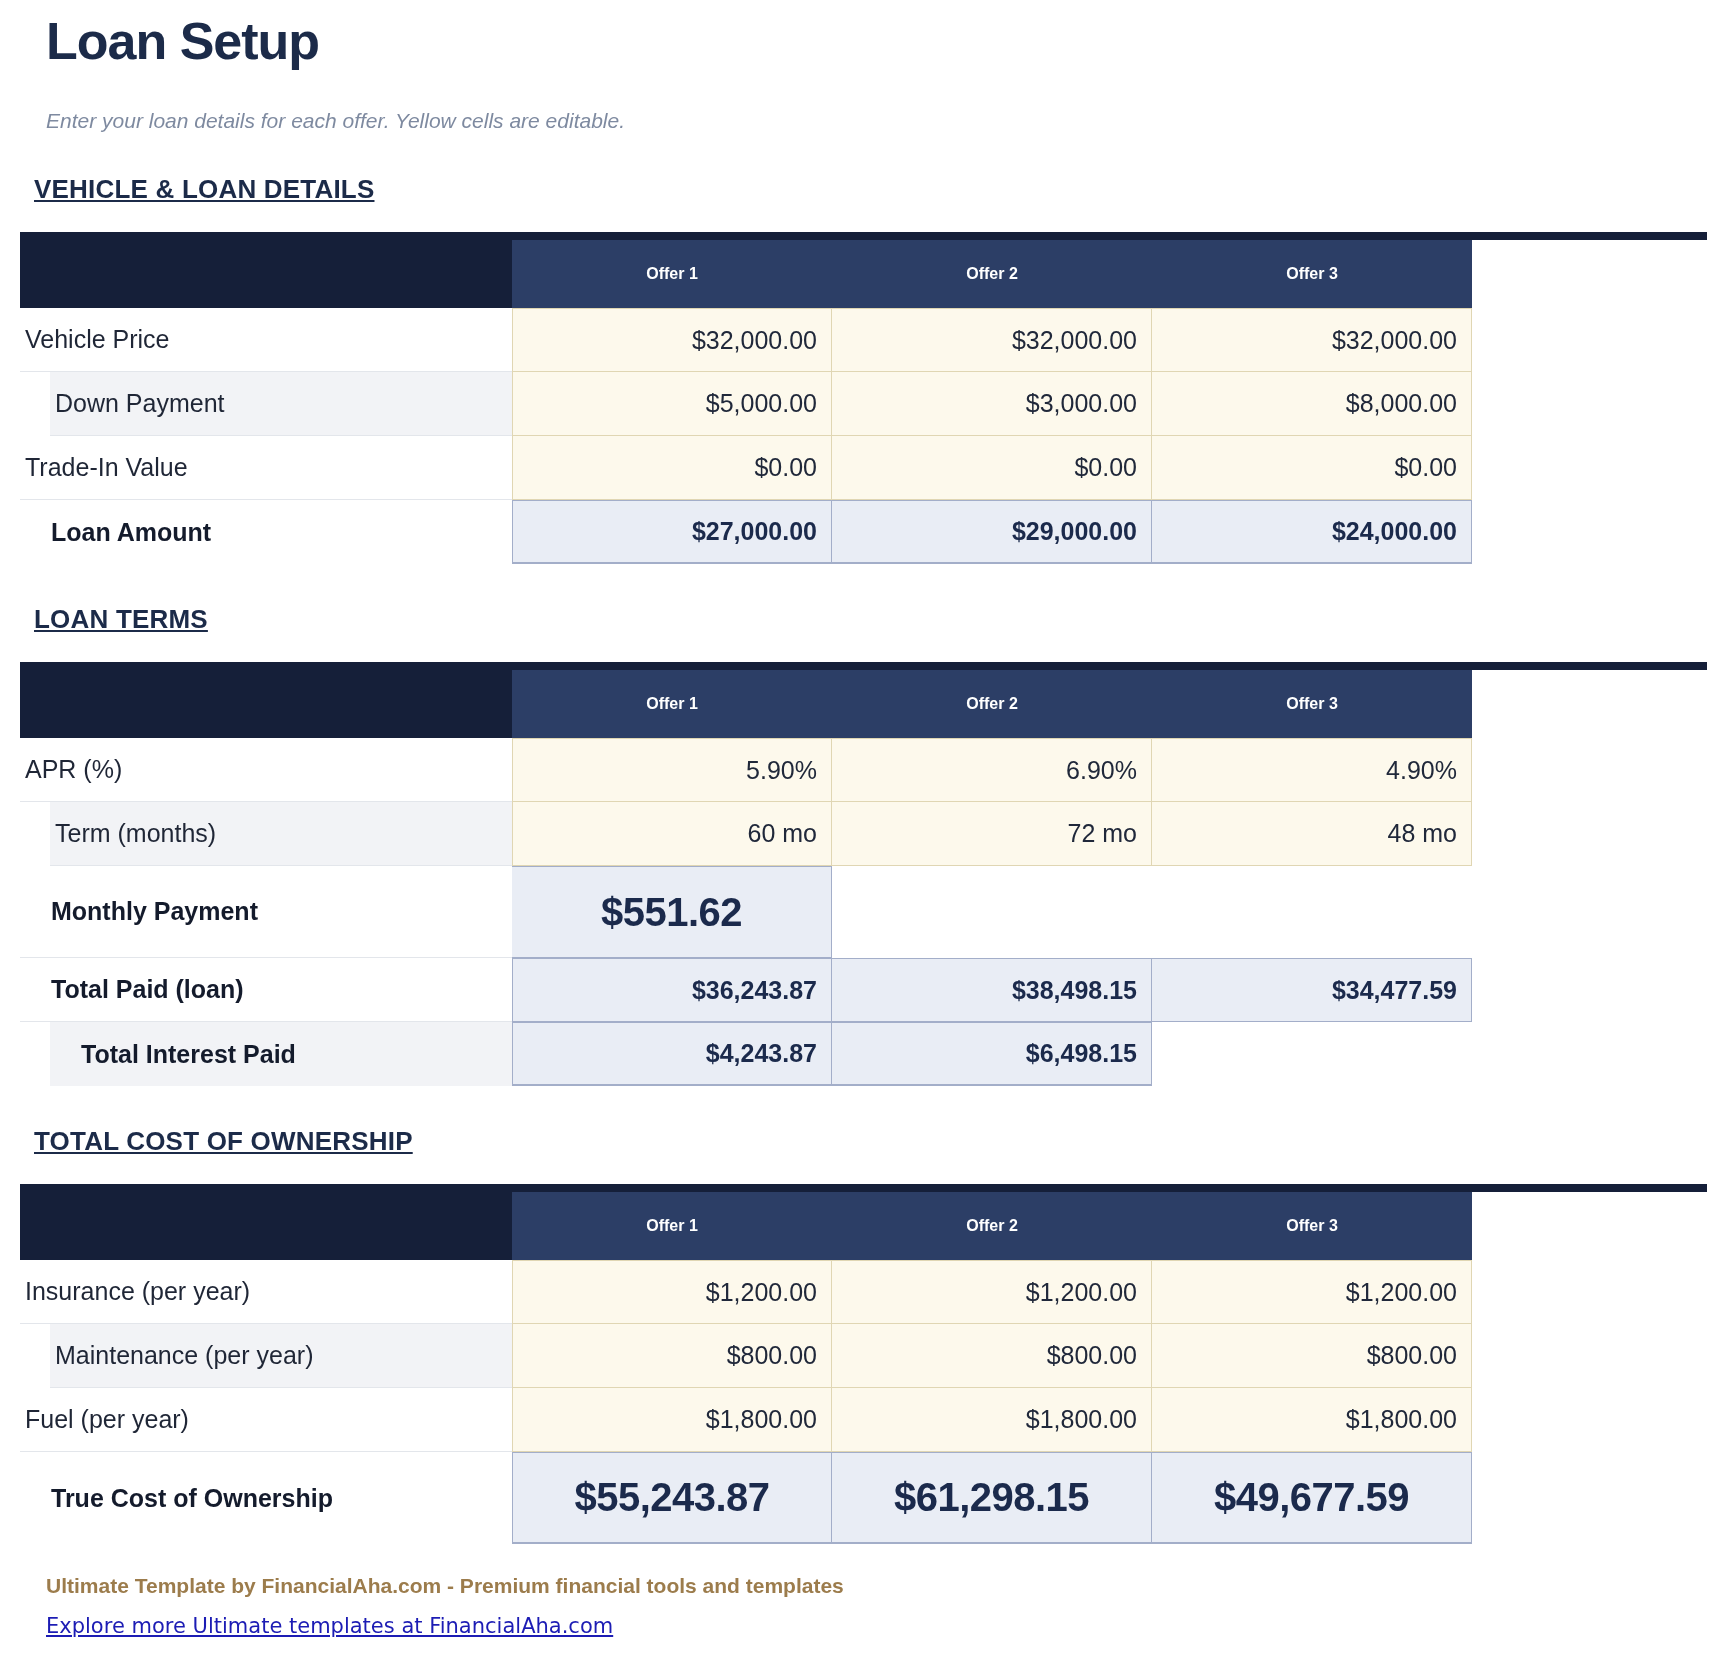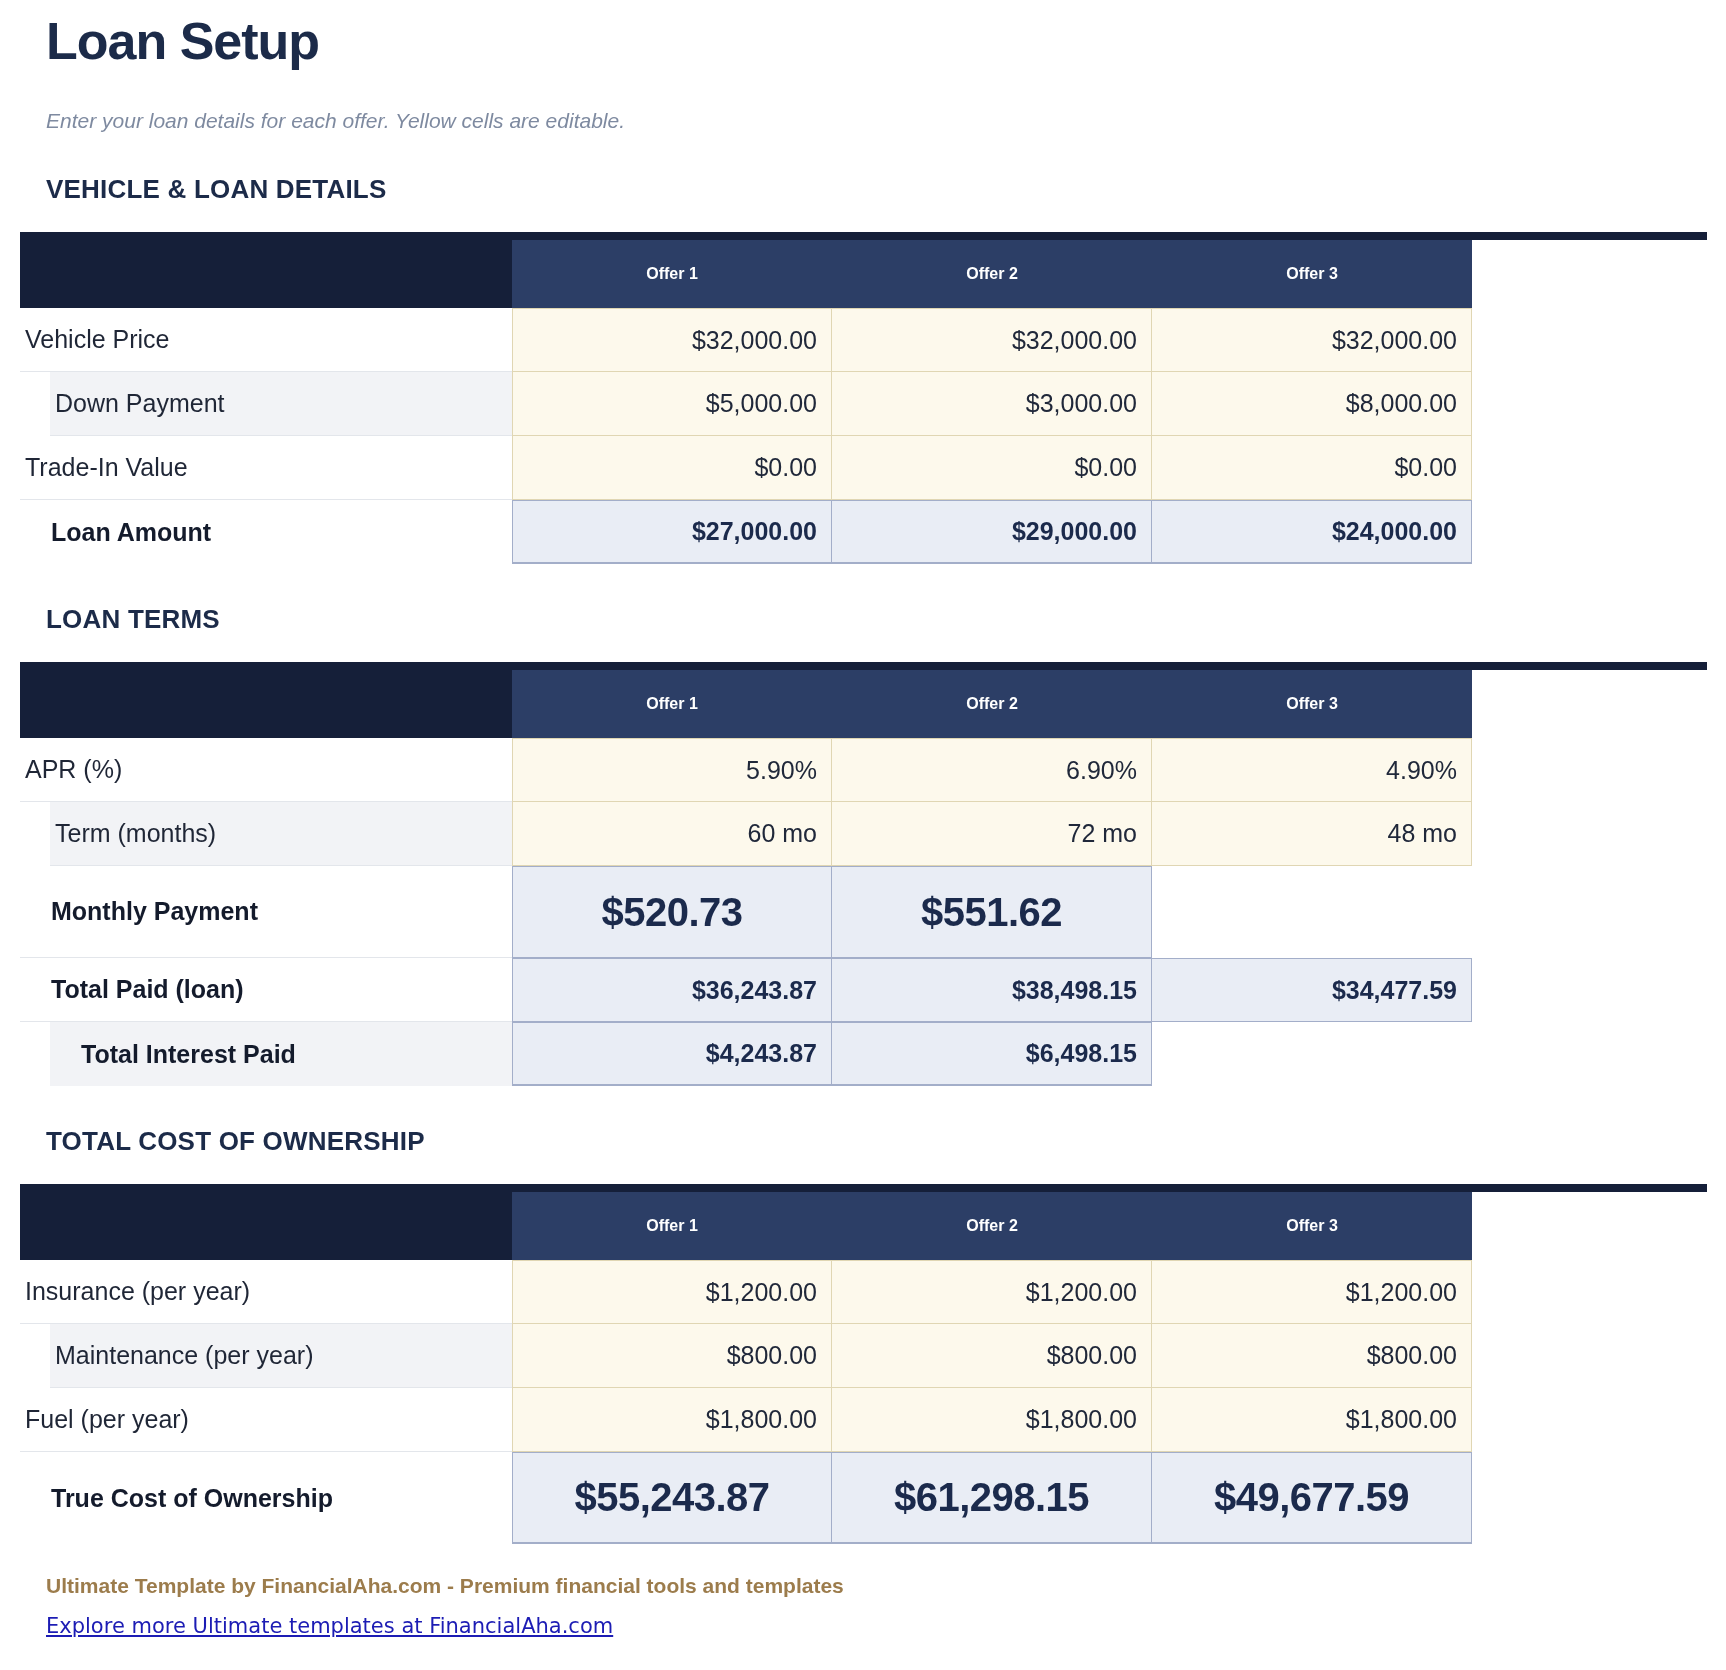--- a/index.html
+++ b/index.html
@@ -14,23 +14,24 @@
     font-size:52px;line-height:58px;font-weight:700;letter-spacing:-1px;
     color:var(--title-navy,#1C2B49);
   }
   .subtitle{
     margin:38px 0 24px 0;padding-left:46px;
     font-style:italic;font-size:21px;line-height:26px;
     color:var(--subtitle-gray,#7E8AA0);
   }
   .section{margin-top:40px;}
   .section h2{
-    margin:0 0 28px 0;padding-left:46px;
+    margin:0 0 28px 0;padding-left:34px;
     font-size:26px;line-height:30px;font-weight:700;letter-spacing:0.2px;
     color:var(--title-navy,#1C2B49);
+    text-decoration:underline;
   }
   .tbl{margin-left:20px;}
   .topline{width:1687px;height:8px;background:var(--header-dark,#151F39);}
   .thead{display:grid;grid-template-columns:492px 320px 320px 320px;width:1452px;height:68px;}
   .corner{background:var(--header-dark,#151F39);}
   .th{
     background:var(--header-navy,#2C3E66);
     color:#ffffff;font-weight:700;font-size:16px;
     display:flex;align-items:center;justify-content:center;
   }
@@ -142,21 +143,20 @@
             <div class="cell c2 input">4.90%</div>
           </div>
           <div class="row alt">
             <div class="rowlabel">Term (months)</div>
             <div class="cell c0 input">60 mo</div>
             <div class="cell c1 input">72 mo</div>
             <div class="cell c2 input">48 mo</div>
           </div>
           <div class="row big">
             <div class="rowlabel bold">Monthly Payment</div>
-            <div class="cell c0 bignum">$520.73</div>
             <div class="cell c2 bignum">$551.62</div>
           </div>
           <div class="row">
             <div class="rowlabel bold">Total Paid (loan)</div>
             <div class="cell c0 total">$36,243.87</div>
             <div class="cell c1 total">$38,498.15</div>
             <div class="cell c2 total">$34,477.59</div>
           </div>
           <div class="row alt">
             <div class="rowlabel bold">Total Interest Paid</div>

